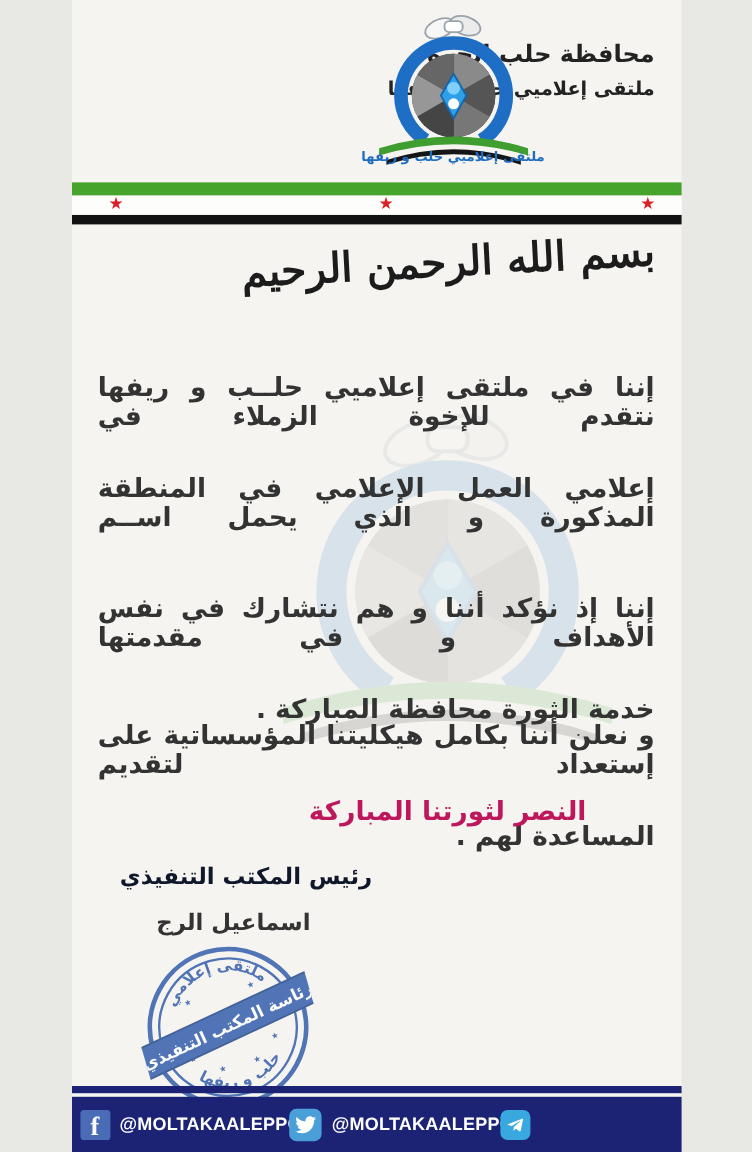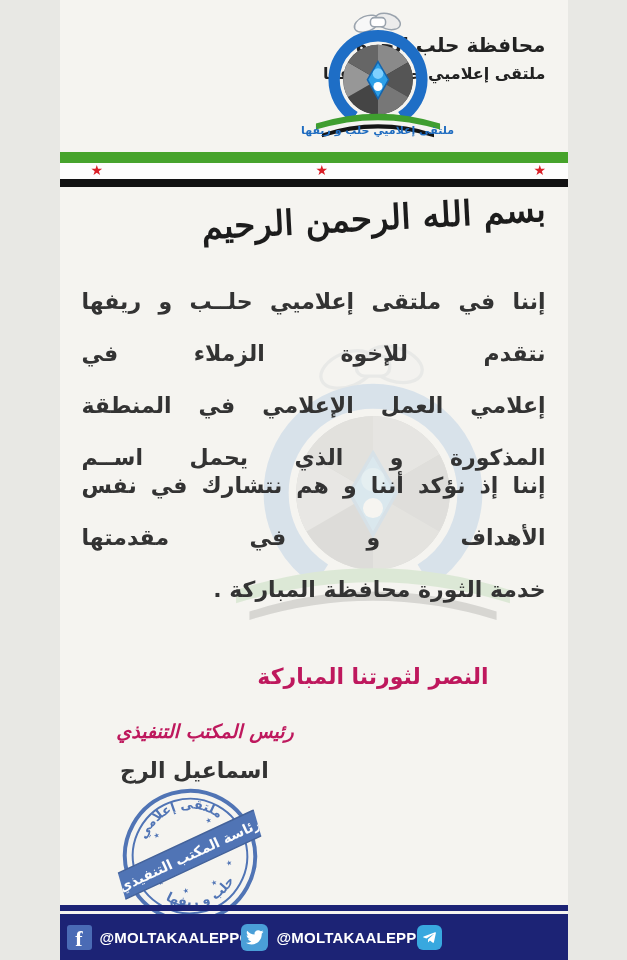--- a/index.html
+++ b/index.html
@@ -21,28 +21,28 @@
   .flag .green{height:11px;background:#46a32b;}
   .flag .white{height:16px;background:#fdfdfc;position:relative;}
   .flag .black{height:8px;background:#121212;}
   .flag .star{position:absolute;top:-1px;font-size:14px;line-height:16px;color:#da1f26;}
   
   .bismillah{position:absolute;left:0;top:198px;width:627px;text-align:center;
     font-family:"DejaVu Serif",serif;font-size:34px;font-weight:bold;color:#1c1c1c;
     transform:rotate(-3deg);letter-spacing:1px;}
   
   .para{position:absolute;left:22px;right:22px;direction:rtl;color:#333;font-weight:bold;font-size:22px;}
-  .pline{line-height:52px;text-align:justify;text-align-last:justify;}
+  .pline{line-height:24px;text-align:justify;text-align-last:justify;margin-top:36px;}
   .pline.last{text-align-last:right;}
   .closing{position:absolute;left:0;top:664px;width:627px;text-align:center;direction:rtl;
     font-size:22px;font-weight:bold;color:#be185d;}
   .sig-title{position:absolute;left:38px;top:720px;width:215px;text-align:center;direction:rtl;
-    font-size:19px;font-weight:bold;color:#be185d;font-style:italic;}
+    font-size:19px;font-weight:bold;color:#0f172a;}
   .sig-name{position:absolute;left:55px;top:758px;width:160px;text-align:center;direction:rtl;
-    font-size:22px;font-weight:bold;color:#333;}
+    font-size:19px;font-weight:bold;color:#333;}
   
   .watermark{position:absolute;left:146px;top:326px;opacity:0.13;pointer-events:none;}
   
   .stamp{position:absolute;left:56px;top:782px;width:148px;height:148px;
     transform:rotate(-16deg);opacity:0.88;}
   
   .footer-thinline{position:absolute;left:0;top:905px;width:627px;height:6px;background:#1c2375;}
   .footer-bar{position:absolute;left:0;top:914px;width:627px;height:46px;background:#1c2375;}
   .fitem{position:absolute;top:0;height:46px;display:flex;align-items:center;}
   .handle{color:#ffffff;font-weight:bold;font-size:15px;letter-spacing:0.2px;
@@ -128,20 +128,24 @@
   <div class="para" style="top:276px">
     <div class="pline">إننا في ملتقى إعلاميي حلــب و ريفها نتقدم للإخوة الزملاء في</div>
     <div class="pline">إعلامي العمل الإعلامي في المنطقة المذكورة و الذي يحمل اســم</div>
   </div>
 
   <div class="para" style="top:460px">
     <div class="pline">إننا إذ نؤكد أننا و هم نتشارك في نفس الأهداف و في مقدمتها</div>
     <div class="pline last">خدمة الثورة محافظة المباركة .</div>
   </div>
 
+  <div class="para" style="top:566px">
+    <div class="pline">و نعلن أننا بكامل هيكليتنا المؤسساتية على إستعداد لتقديم</div>
+    <div class="pline last">المساعدة لهم .</div>
+  </div>
 
   <div class="closing">النصر لثورتنا المباركة</div>
   <div class="sig-title">رئيس المكتب التنفيذي</div>
   <div class="sig-name">اسماعيل الرج</div>
 
   <svg class="stamp" viewBox="0 0 150 150">
     <circle cx="75" cy="75" r="66" fill="none" stroke="#3a63ad" stroke-width="4"></circle>
     <circle cx="75" cy="75" r="58" fill="none" stroke="#3a63ad" stroke-width="2"></circle>
     <defs>
       <path id="arcTop" d="M 27,75 A 48,48 0 1 1 123,75"></path>

